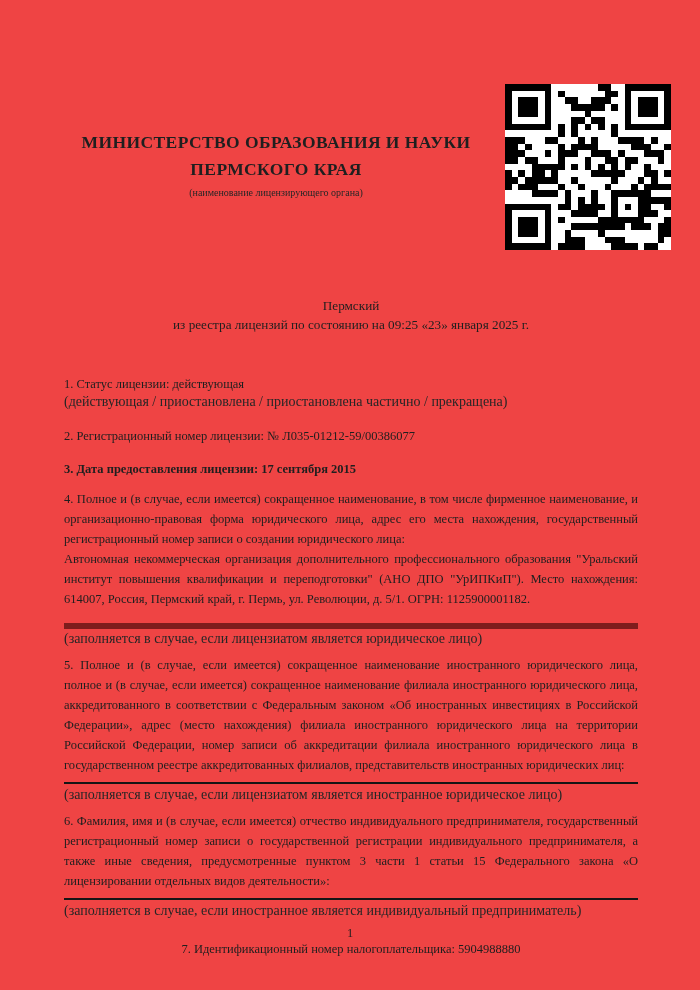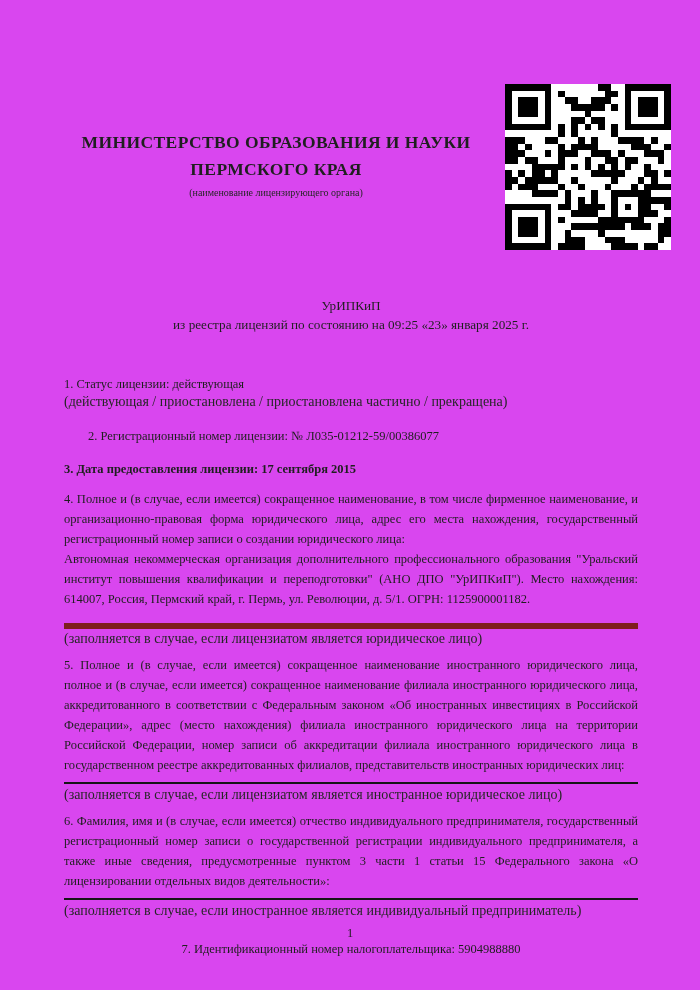--- a/index.html
+++ b/index.html
@@ -1,21 +1,21 @@
 <!DOCTYPE html>
 <html lang="ru"><head>
 <meta charset="utf-8">
 <style>
   html, body { margin: 0; padding: 0; background: #888; }
   .page {
     position: relative;
     width: 700px;
     height: 990px;
     margin: 0 auto;
-    background: #d946ef;
+    background: #ef4444;
     font-family: "Liberation Serif", "DejaVu Serif", serif;
     color: #1f1f1f;
     overflow: hidden;
   }
   
   .ministry {
     position: absolute;
     left: 64px;
     top: 129px;
     width: 424px;
@@ -53,21 +53,21 @@
   .doc-title { text-align: center; font-size: 13.2px; line-height: 19px; }
   .note {
     text-align: left;
     font-size: 14px;
     line-height: 15px;
     color: #262626;
   }
   .item-plain { margin-top: 13px; font-weight: bold; }
   .item1 { margin-top: 40px; }
   .item1 .note { margin-top: 0; }
-  .item2 { margin-top: 17px; margin-left: 24px; }
+  .item2 { margin-top: 17px; }
   .para { text-align: justify; }
   .item4 { margin-top: 10px; }
   .item4 .answer { border-bottom: 6px solid #7f1d1d; padding-bottom: 14px; }
   .item4 .note { margin-top: 2px; font-family: Liberation Serif, serif; }
   .item5 { margin-top: 9px; }
   .item6 { margin-top: 9px; }
   .blank-answer { height: 7px; border-bottom: 2px solid #151515; }
   .blank-answer + .note { margin-top: 3px; }
   .item7 { margin-top: 21px; text-align: center; }
   .page-number {
@@ -398,21 +398,21 @@
         <rect x="18" y="24" width="1" height="1"></rect>
         <rect x="19" y="24" width="1" height="1"></rect>
         <rect x="21" y="24" width="1" height="1"></rect>
         <rect x="22" y="24" width="1" height="1"></rect>
       </svg>
     </div>
 
   <div class="content">
 
     <div class="doc-title">
-      <div>УрИПКиП</div>
+      <div>Пермский</div>
       <div>из реестра лицензий по состоянию на 09:25 «23» января 2025 г.</div>
     </div>
 
     <div class="item1">
       <div>1. Статус лицензии: действующая</div>
       <div class="note">(действующая / приостановлена / приостановлена частично / прекращена)</div>
     </div>
 
     <div class="item2">2. Регистрационный номер лицензии: № Л035-01212-59/00386077</div>
 

